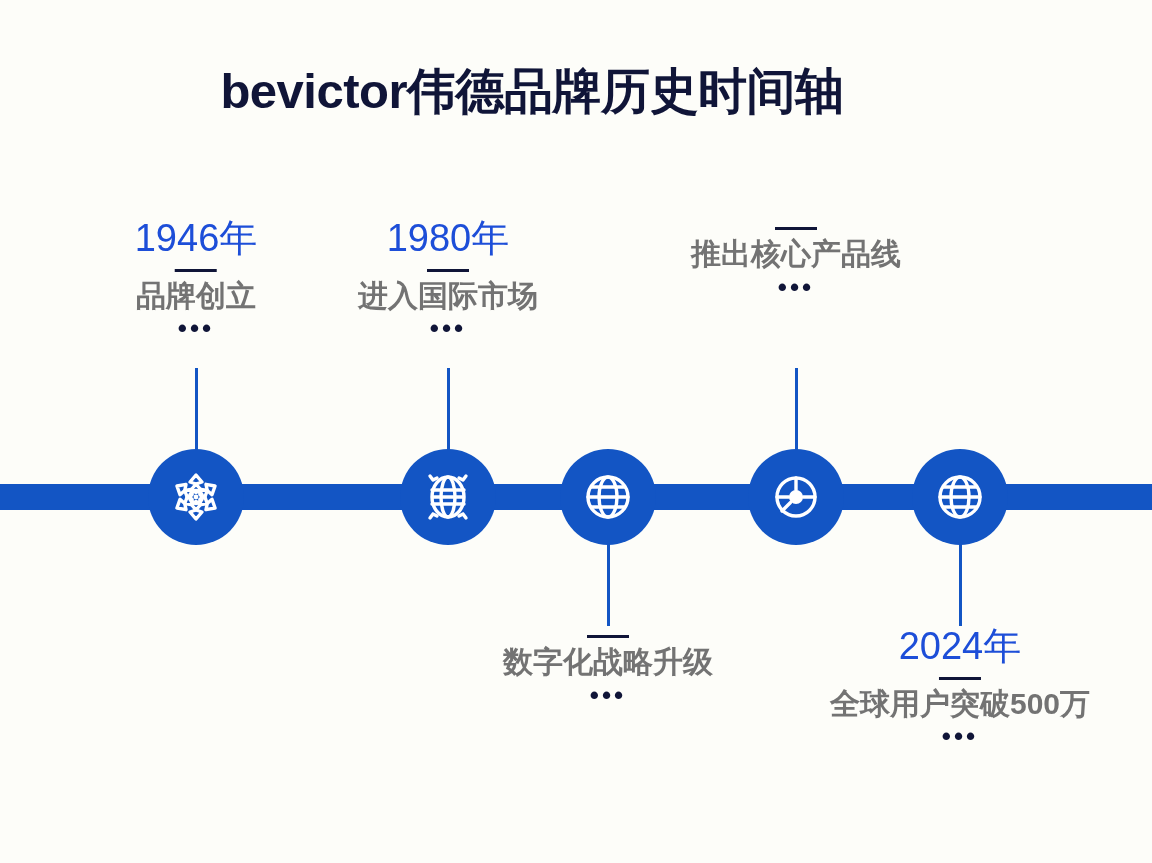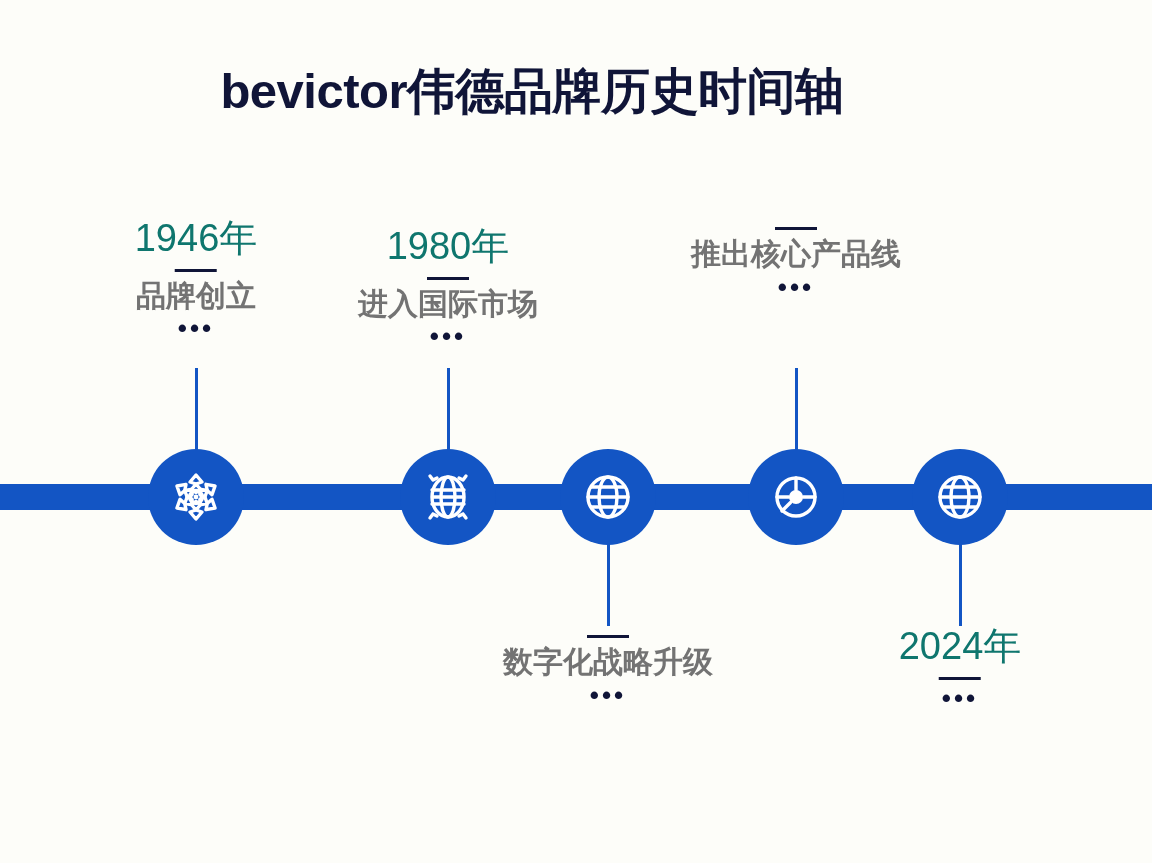--- a/index.html
+++ b/index.html
@@ -96,21 +96,21 @@
   .label-block.above {
     transform: translateX(-50%);
   }
   .label-block.below {
     transform: translateX(-50%);
   }
   .year {
     font-size: 38px;
     font-weight: 400;
     line-height: 1.1;
-    color: #0f766e;
+    color: #1d4ed8;
     letter-spacing: 0px;
   }
   .divider-dash {
     width: 42px;
     height: 3px;
     background: #101538;
     margin: 9px auto 7px auto;
   }
   .desc {
     font-size: 30px;
@@ -189,21 +189,21 @@
               <line x1="11.5" y1="27" x2="42.5" y2="27" stroke="#ffffff" fill="none" stroke-width="3.4" stroke-linecap="round" stroke-linejoin="round"></line>
               <path d="M12 10 L9 6 M12 10 L16 8" stroke="#ffffff" fill="none" stroke-width="3.4" stroke-linecap="round" stroke-linejoin="round"></path>
               <path d="M42 10 L45 6 M42 10 L38 8" stroke="#ffffff" fill="none" stroke-width="3.4" stroke-linecap="round" stroke-linejoin="round"></path>
               <path d="M12 44 L9 48 M12 44 L16 46" stroke="#ffffff" fill="none" stroke-width="3.4" stroke-linecap="round" stroke-linejoin="round"></path>
               <path d="M42 44 L45 48 M42 44 L38 46" stroke="#ffffff" fill="none" stroke-width="3.4" stroke-linecap="round" stroke-linejoin="round"></path>
             </svg>
           </span>
         </div>
         <div class="stem stem-up"></div>
       </div>
-      <div class="label-block above" style="top: 218px; left: 448px; margin-top: 8px;">
+      <div class="label-block above" style="top: 218px; left: 448px;">
         <div class="year">1980年</div>
         <div class="divider-dash"></div>
         <div class="desc">进入国际市场</div>
         <div class="dots">•••</div>
       </div>
       <div class="node" style="left: 608px;">
         <div class="node-circle">
           <span>
             <svg width="54" height="54" viewBox="0 0 54 54">
               <circle cx="27" cy="27" r="20" stroke="#ffffff" fill="none" stroke-width="3.4" stroke-linecap="round" stroke-linejoin="round"></circle>
@@ -251,17 +251,18 @@
               <line x1="10.5" y1="17" x2="43.5" y2="17" stroke="#ffffff" fill="none" stroke-width="3.4" stroke-linecap="round" stroke-linejoin="round"></line>
               <line x1="10.5" y1="37" x2="43.5" y2="37" stroke="#ffffff" fill="none" stroke-width="3.4" stroke-linecap="round" stroke-linejoin="round"></line>
             </svg>
           </span>
         </div>
         <div class="stem stem-down"></div>
       </div>
       <div class="label-block below" style="top: 626px; left: 960px;">
         <div class="year">2024年</div>
         <div class="divider-dash"></div>
+        <div class="desc">全球用户突破500万</div>
         <div class="dots">•••</div>
       </div>
     </div>
 
 </div>
 
 </body></html>

